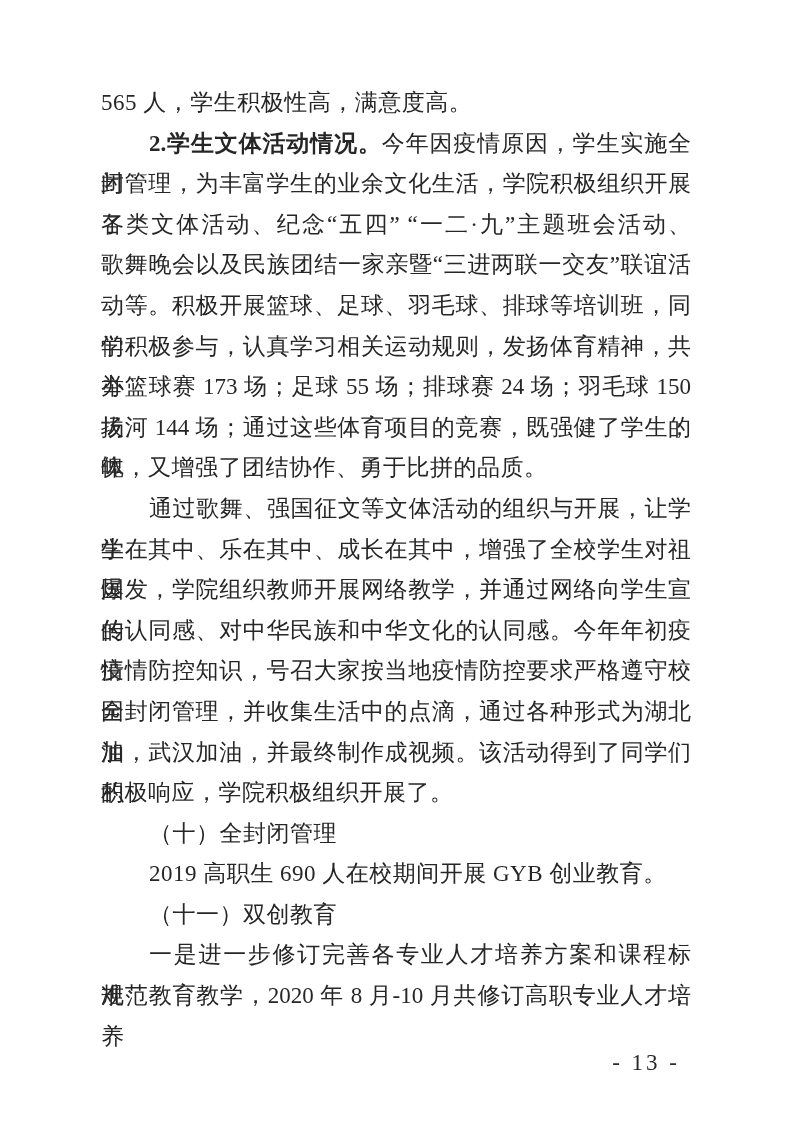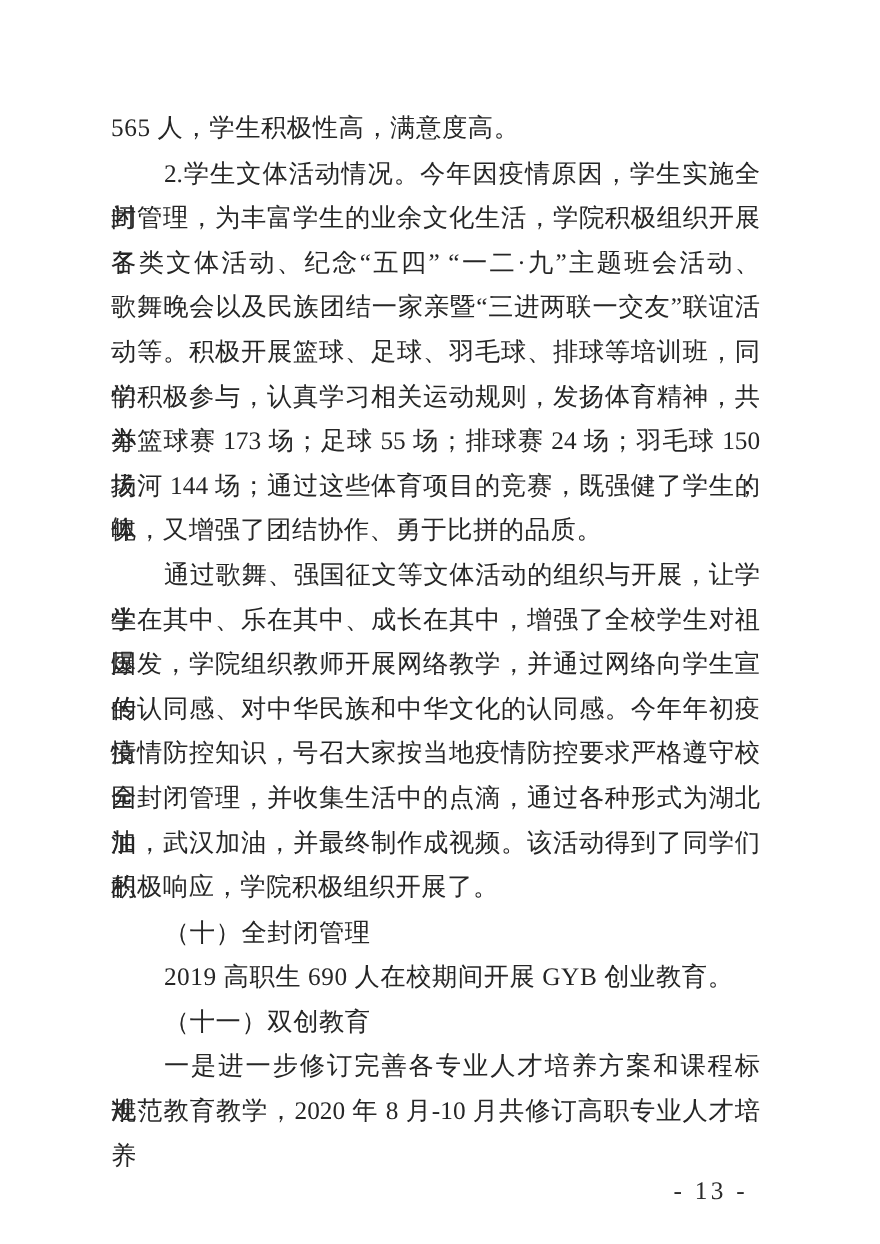--- a/index.html
+++ b/index.html
@@ -12,21 +12,21 @@
     width: 800px;
     height: 1131px;
     background: #ffffff;
     overflow: hidden;
     font-family: "Liberation Serif", "DejaVu Serif", serif;
     color: #262626;
   }
   .doc-body {
     position: absolute;
     left: 101px;
-    top: 97px;
+    top: 83px;
     width: 590px;
   }
   .line {
     height: 40.6px;
     line-height: 40.6px;
     font-size: 23px;
     white-space: nowrap;
     text-align: justify;
     text-align-last: left;
     letter-spacing: 0.5px;
@@ -35,32 +35,31 @@
   .line.fill {
     white-space: normal;
     text-align: justify;
     text-align-last: justify;
     letter-spacing: 0;
   }
   .line.indent {
     text-indent: 48px;
   }
   .seg-bold {
-    font-weight: normal;
+    font-weight: bold;
   }
   .page-number {
     position: absolute;
     right: 120px;
     top: 1048px;
     font-size: 23px;
     line-height: 30px;
     letter-spacing: 3px;
     color: #2b2b2b;
     font-family: "Liberation Serif", "DejaVu Serif", serif;
-    margin-top: 20px;
   }
 </style>
 </head>
 <body>
 
 <div class="page">
   <div class="doc-body" id="doc-body">
       <div class="line"><span class="seg">565 人，学生积极性高，满意度高。</span></div>
       <div class="line indent fill"><span class="seg-bold">2.学生文体活动情况。</span><span class="seg">今年因疫情原因，学生实施全封</span></div>
       <div class="line fill"><span class="seg">闭管理，为丰富学生的业余文化生活，学院积极组织开展了</span></div>

